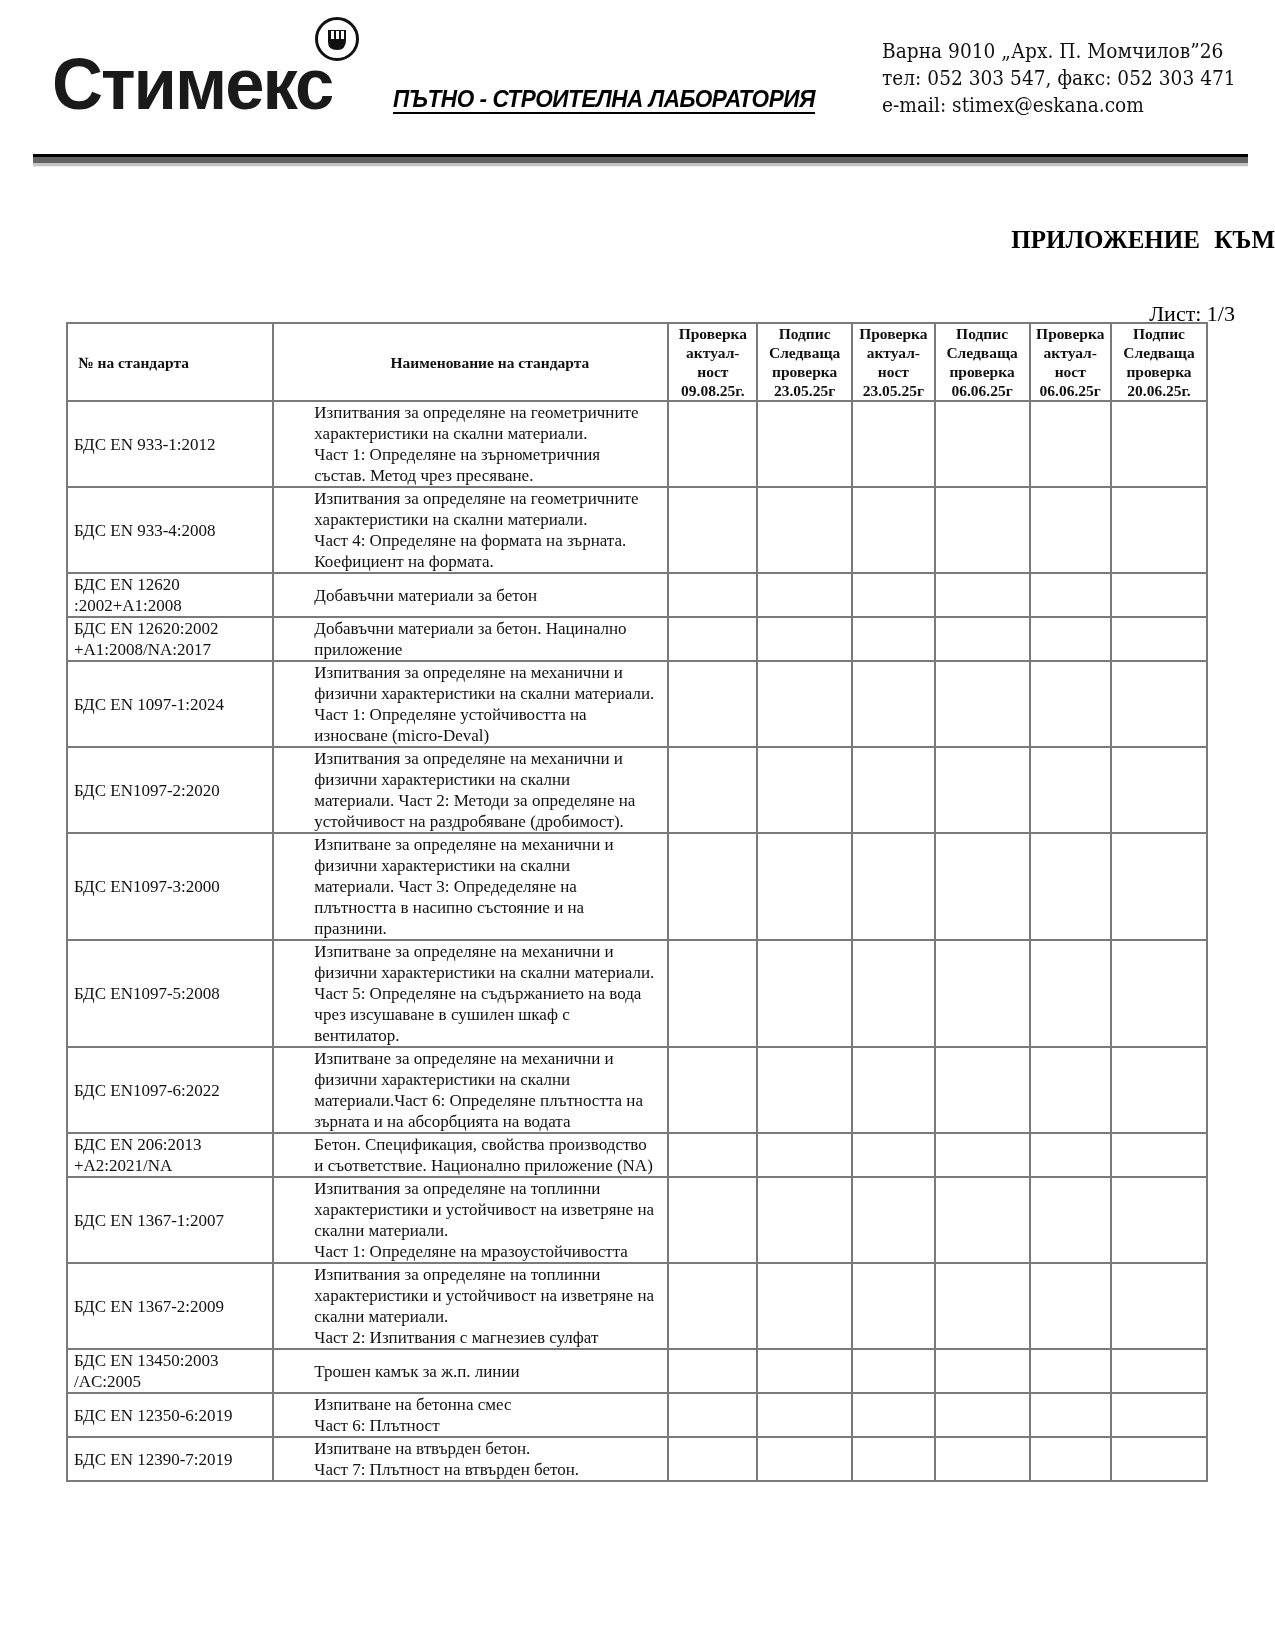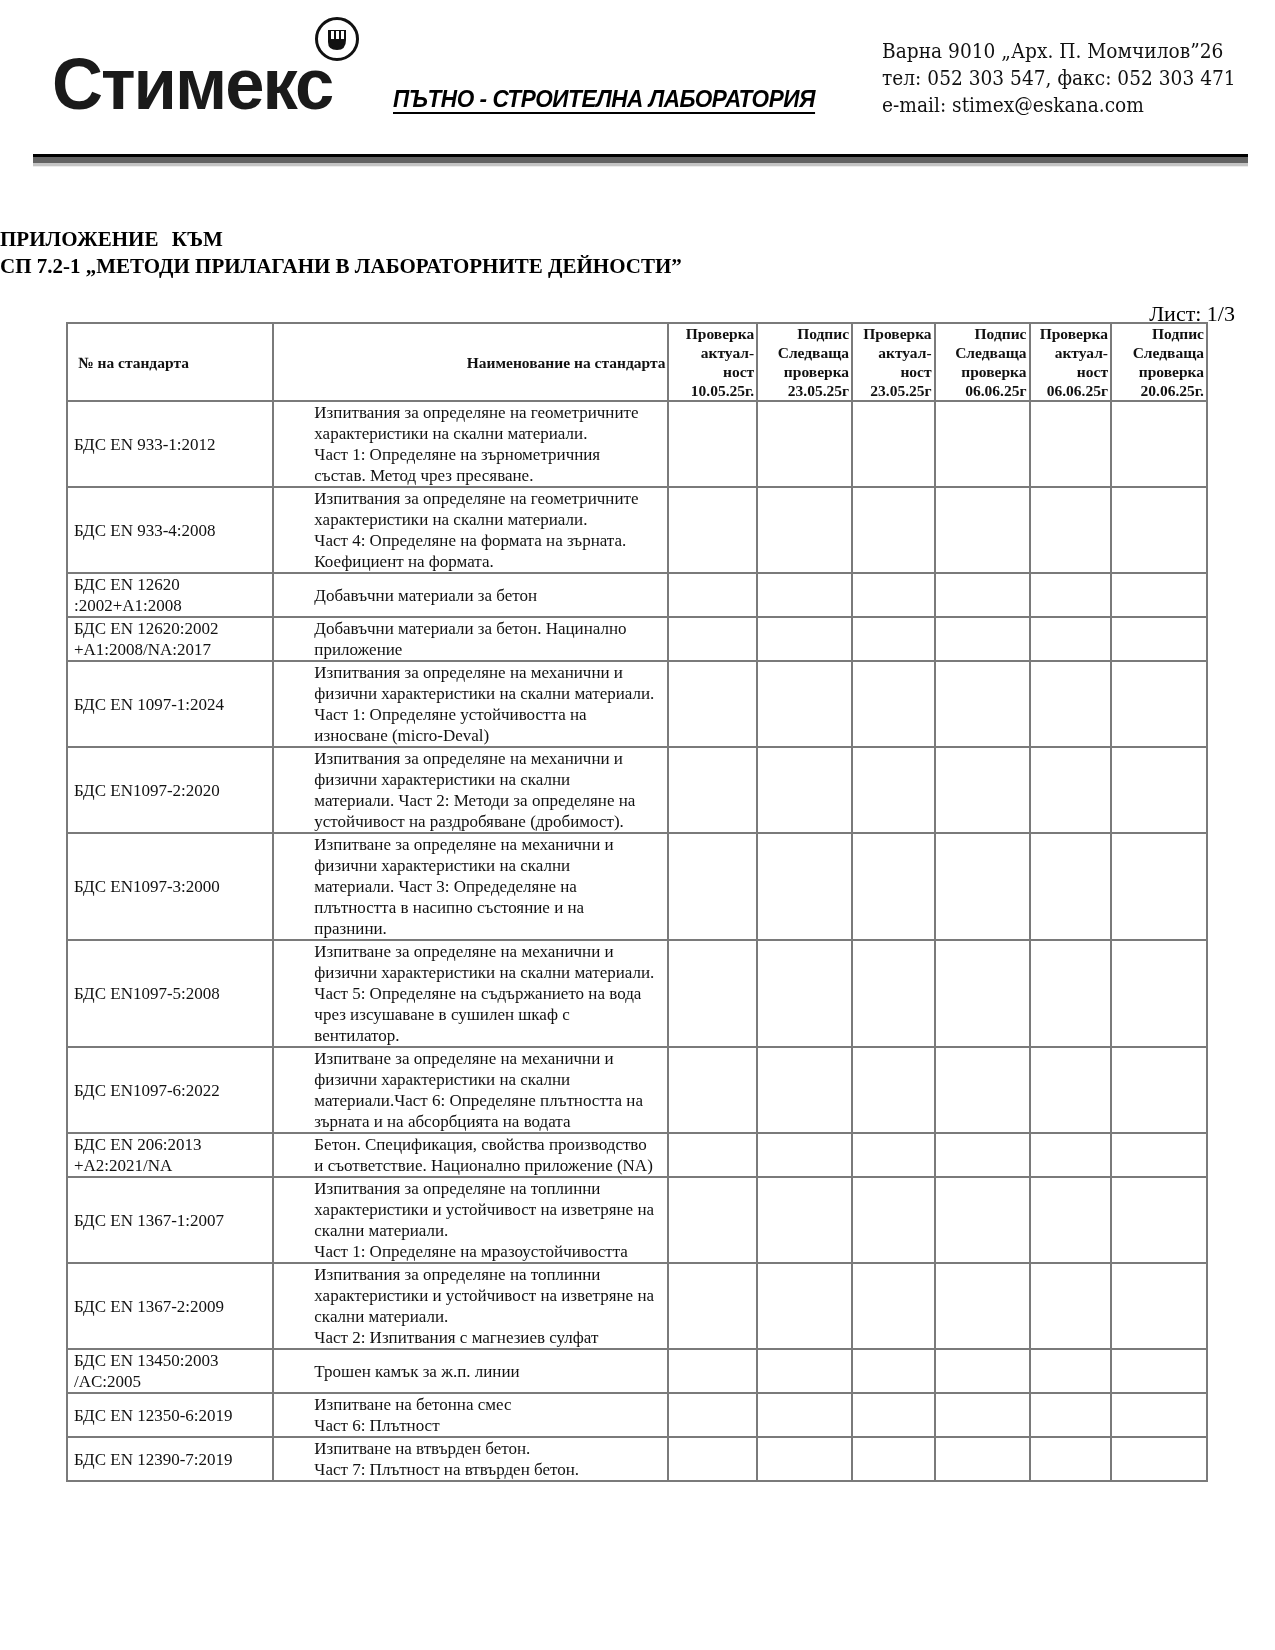--- a/index.html
+++ b/index.html
@@ -35,41 +35,41 @@
     }
     .contact div { white-space: nowrap; }
     .header-rule { position: absolute; left: 33px; top: 154px; width: 1215px; }
     .header-rule .r1 { height: 3px; background: #000; }
     .header-rule .r2 { height: 6px; background: #636363; }
     .header-rule .r3 { height: 3px; background: #c4c4c4; }
     .header-rule .r4 { height: 1px; background: #ececec; }
 
     
     .doc-title {
-      position: absolute; left: 0; width: 1275px; top: 226px; text-align: left;
-      font-weight: bold; font-size: 21px; line-height: 27px; color: #000;
+      position: absolute; left: 0; width: 1275px; top: 226px; text-align: right;
+      font-weight: bold; font-size: 25px; line-height: 27px; color: #000;
     }
     .doc-title .t1 { word-spacing: 8px; }
     .sheet {
       position: absolute; right: 40px; top: 301px; font-size: 22px; color: #000;
     }
 
     
     table.std {
       position: absolute; left: 66px; top: 322px; width: 1142px;
       border-collapse: collapse; table-layout: fixed;
       font-size: 17px; line-height: 21px;
     }
     table.std th, table.std td {
       border: 2px solid #7a7a7a; padding: 0 6px; vertical-align: middle;
     }
     table.std td.c2, table.std th.c2 { border-left-color: #111; padding-left: 40px; }
     table.std td.c8, table.std th.c8 { border-left-color: #111; }
     table.std th {
-      font-weight: bold; font-size: 15.5px; line-height: 19px; text-align: right;
+      font-weight: bold; font-size: 15.5px; line-height: 19px; text-align: center;
       height: 76px; padding: 0 2px;
     }
     table.std th.c1 { text-align: left; padding-left: 10px; }
     td.code { padding-left: 14px; white-space: pre-line; }
     td.desc { padding-left: 10px; white-space: pre-line; }
     td.chk { padding: 0; }
     tr.h4 td { height: 84px; margin-left: 16px; }
     tr.h5 td { height: 105px; }
     tr.l2 td { height: 42px; }
     .hdr-line { display: block; }
@@ -96,21 +96,20 @@
 </div>
 <div class="header-rule">
   <div class="r1"></div>
     <div class="r2"></div>
     <div class="r3"></div>
     <div class="r4"></div>
 </div>
 
 <div class="doc-title">
   <div class="t1">ПРИЛОЖЕНИЕ   КЪМ</div>
-  <div>СП 7.2-1 „МЕТОДИ ПРИЛАГАНИ В ЛАБОРАТОРНИТЕ ДЕЙНОСТИ”</div>
 </div>
 <div class="sheet">Лист: 1/3</div>
 
 <table class="std">
   <colgroup>
     <col style="width:200px">
       <col style="width:383px">
     <col style="width:86px">
       <col style="width:92px">
       <col style="width:80px">
@@ -123,21 +122,21 @@
         <th class="c1">
           <span class="hdr-line">№  на стандарта</span>
         </th>
         <th class="c2">
           <span class="hdr-line">Наименование на стандарта</span>
         </th>
         <th class="c3">
           <span class="hdr-line">Проверка</span>
           <span class="hdr-line">актуал-</span>
           <span class="hdr-line">ност</span>
-          <span class="hdr-line">10.05.25г.</span>
+          <span class="hdr-line">09.08.25г.</span>
         </th>
         <th class="c4">
           <span class="hdr-line">Подпис</span>
           <span class="hdr-line">Следваща</span>
           <span class="hdr-line">проверка</span>
           <span class="hdr-line">23.05.25г</span>
         </th>
         <th class="c5">
           <span class="hdr-line">Проверка</span>
           <span class="hdr-line">актуал-</span>

